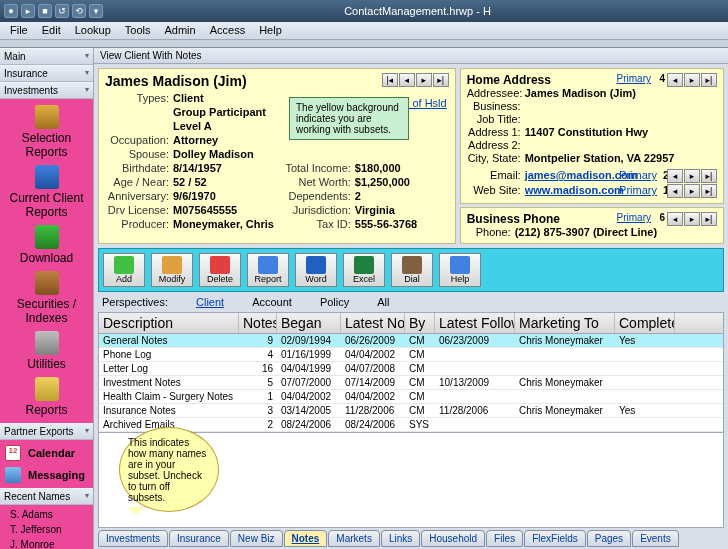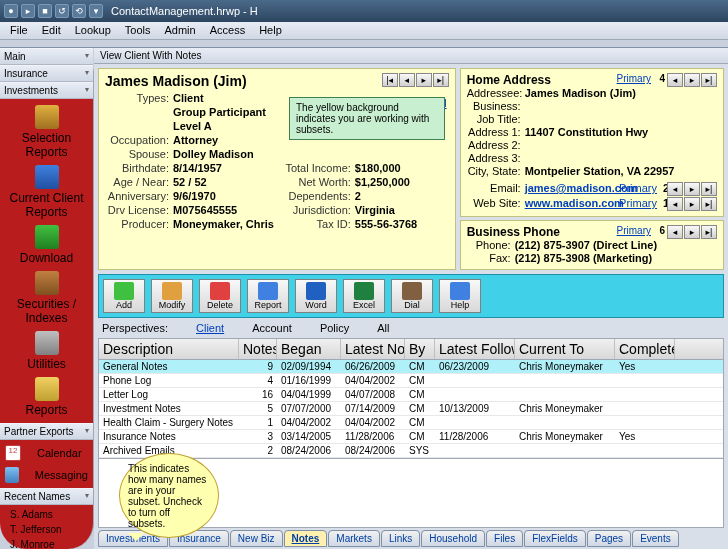--- a/index.html
+++ b/index.html
@@ -1,30 +1,30 @@
 <!DOCTYPE html>
 <html><head>
 <meta charset="utf-8">
 <style>
 * { margin: 0; padding: 0; box-sizing: border-box; font-family: Tahoma, sans-serif; font-size: 11px; }
 body { background: #000; width: 728px; height: 549px; overflow: hidden; }
 .titlebar { background: linear-gradient(#4a6a8a,#2d4560); height: 22px; display: flex; align-items: center; color: #fff; padding: 0 4px; }
 .titlebar .sys-icons { display: flex; gap: 3px; margin-right: 8px; }
 .titlebar .sys-icons span { width: 14px; height: 14px; background: #5a7a9a; border: 1px solid #7a9aba; border-radius: 2px; display: flex; align-items: center; justify-content: center; font-size: 9px; }
-.titlebar .title { flex: 1; font-size: 11px; }
+.titlebar .title { flex: 1; text-align: center; font-size: 11px; }
 .menubar { background: linear-gradient(#e8edf5,#d0d8e5); height: 18px; display: flex; gap: 2px; padding: 0 4px; border-bottom: 1px solid #a0a8b5; }
 .menubar span { padding: 2px 6px; cursor: default; }
 .explorer { height: 8px; background: #c8d0dd; border-bottom: 1px solid #8090a5; }
 .container { display: flex; height: 501px; background: #c8d0dd; }
-.sidebar { width: 94px; background: #b91c1c; display: flex; flex-direction: column; border-right: 1px solid #a0a8b5; border-radius: 26px; }
+.sidebar { width: 94px; background: #ec4899; display: flex; flex-direction: column; border-right: 1px solid #a0a8b5; }
 .sb-section { padding: 2px 4px; background: linear-gradient(#e8edf5,#d0d8e5); border-bottom: 1px solid #b0b8c5; border-top: 1px solid #f0f4f8; font-size: 10px; cursor: default; position: relative; }
 .sb-section::after { content: "▾"; position: absolute; right: 4px; font-size: 8px; color: #666; }
 .sb-items { padding: 4px 2px; display: flex; flex-direction: column; gap: 2px; align-items: center; }
 .sb-item { display: flex; flex-direction: column; align-items: center; padding: 2px; width: 100%; cursor: default; }
-.sb-item-h { display: flex; align-items: center; padding: 3px; width: 100%; cursor: default; gap: 16px; }
+.sb-item-h { display: flex; align-items: center; padding: 3px; width: 100%; cursor: default; gap: 7px; font-weight: bold; }
 .sb-icon { width: 24px; height: 24px; border-radius: 3px; }
 .sb-icon-sm { width: 16px; height: 16px; border-radius: 2px; }
 .sb-label { font-size: 12px; text-align: center; margin-top: 2px; }
 .recent { padding: 2px 4px; font-size: 10px; }
 .subset-box { background: #ff2020; color: #000; padding: 4px; margin: 4px; text-align: center; font-size: 10px; font-weight: bold; }
 .subset-box .chk { display: inline-flex; align-items: center; gap: 3px; margin-top: 2px; }
 .main { flex: 1; display: flex; flex-direction: column; background: #d8dfe8; }
 .view-header { background: linear-gradient(#e8edf5,#d0d8e5); padding: 2px 6px; border-bottom: 1px solid #a0a8b5; font-size: 10px; }
 .client-panel { display: flex; gap: 4px; padding: 4px; }
 .info-box { background: #ffffcc; border: 1px solid #c0c080; padding: 4px 6px; position: relative; }
@@ -34,21 +34,21 @@
 .nav-btns { position: absolute; top: 4px; right: 6px; display: flex; gap: 1px; }
 .nav-btn { width: 16px; height: 14px; background: linear-gradient(#f8f8f8,#d0d0d0); border: 1px solid #888; font-size: 9px; display: flex; align-items: center; justify-content: center; cursor: default; }
 .field-row { display: flex; font-size: 10px; line-height: 14px; align-items: flex-end; }
 .field-label { width: 68px; text-align: right; padding-right: 4px; color: #333; }
 .field-val { font-weight: bold; }
 .two-col { display: flex; }
 .two-col > div { flex: 1; }
 .link { color: #0040c0; text-decoration: underline; cursor: default; }
 .primary-lbl { color: #0040c0; font-size: 10px; position: absolute; right: 72px; top: 4px; }
 .primary-num { position: absolute; right: 58px; top: 4px; font-size: 10px; font-weight: bold; }
-.hint-box { position: absolute; background: #c8f0d0; border: 1px solid #408050; padding: 4px 6px; font-size: 10px; z-index: 5; width: 156px; }
+.hint-box { position: absolute; background: #c8f0d0; border: 1px solid #408050; padding: 4px 6px; font-size: 10px; z-index: 5; width: 120px; }
 .toolbar { background: #40d0e8; padding: 4px; display: flex; gap: 6px; border: 1px solid #2090a8; margin: 0 4px; }
 .tool-btn { background: linear-gradient(#f8f8f8,#d8d8d8); border: 1px solid #808080; padding: 2px 4px; display: flex; flex-direction: column; align-items: center; cursor: default; width: 42px; }
 .tool-btn .ti { width: 20px; height: 18px; border-radius: 2px; }
 .tool-btn .tl { font-size: 9px; }
 .perspectives { padding: 4px 8px; display: flex; gap: 28px; font-size: 10px; align-items: center; }
 .table { margin: 0 4px; border: 1px solid #a0a8b5; background: #fff; }
 .table-head { display: flex; background: linear-gradient(#f0f0f0,#d8d8d8); border-bottom: 1px solid #a0a8b5; }
 .th { padding: 2px 4px; font-size: 14px; border-right: 1px solid #c0c0c0; overflow: hidden; white-space: nowrap; }
 .table-body { }
 .tr { display: flex; border-bottom: 1px solid #e8e8e8; }
@@ -254,24 +254,20 @@
               </div>
               <div class="addr-row">
                 <div class="addr-label">Address 1:</div>
                 <div class="field-val">11407 Constitution Hwy</div>
               </div>
               <div class="addr-row">
                 <div class="addr-label">Address 2:</div>
                 <div class="field-val"></div>
               </div>
               <div class="addr-row">
-                <div class="addr-label">Address 3:</div>
-                <div class="field-val"></div>
-              </div>
-              <div class="addr-row">
                 <div class="addr-label">City, State:</div>
                 <div class="field-val">Montpelier Station,   VA   22957</div>
               </div>
             </div>
           <div style="height:4px"></div>
           <div class="addr-row" style="position:relative">
             <div class="addr-label">Email:</div>
             <div class="field-val link">james@madison.com</div>
             <span style="position:absolute;right:60px" class="link">Primary</span>
             <span style="position:absolute;right:48px;font-weight:bold">2</span>
@@ -300,24 +296,20 @@
               <div class="nav-btn">◂</div>
               <div class="nav-btn">▸</div>
               <div class="nav-btn">▸|</div>
             </div>
           <div class="sec-title">Business Phone</div>
           <div id="phone-rows">
               <div class="addr-row">
                 <div class="addr-label" style="width:48px">Phone:</div>
                 <div class="field-val">(212) 875-3907  (Direct Line)</div>
               </div>
-              <div class="addr-row">
-                <div class="addr-label" style="width:48px">Fax:</div>
-                <div class="field-val">(212) 875-3908  (Marketing)</div>
-              </div>
             </div>
         </div>
       </div>
     </div>
 
     <div class="toolbar" id="toolbar">
         <div class="tool-btn">
           <div class="ti" style="background:#40c040"></div>
           <div class="tl">Add</div>
         </div>
@@ -360,21 +352,21 @@
     </div>
 
     <div class="table">
       <div class="table-head" id="thead">
           <div class="th c0">Description</div>
           <div class="th c1">Notes</div>
           <div class="th c2">Began</div>
           <div class="th c3">Latest Note</div>
           <div class="th c4">By</div>
           <div class="th c5">Latest Follow-Up</div>
-          <div class="th c6">Current To</div>
+          <div class="th c6">Marketing To</div>
           <div class="th c7">Completed</div>
         </div>
       <div class="table-body" id="tbody">
           <div class="tr hl">
             <div class="td c0">General Notes</div>
             <div class="td c1">9</div>
             <div class="td c2">02/09/1994</div>
             <div class="td c3">06/26/2009</div>
             <div class="td c4">CM</div>
             <div class="td c5">06/23/2009</div>

